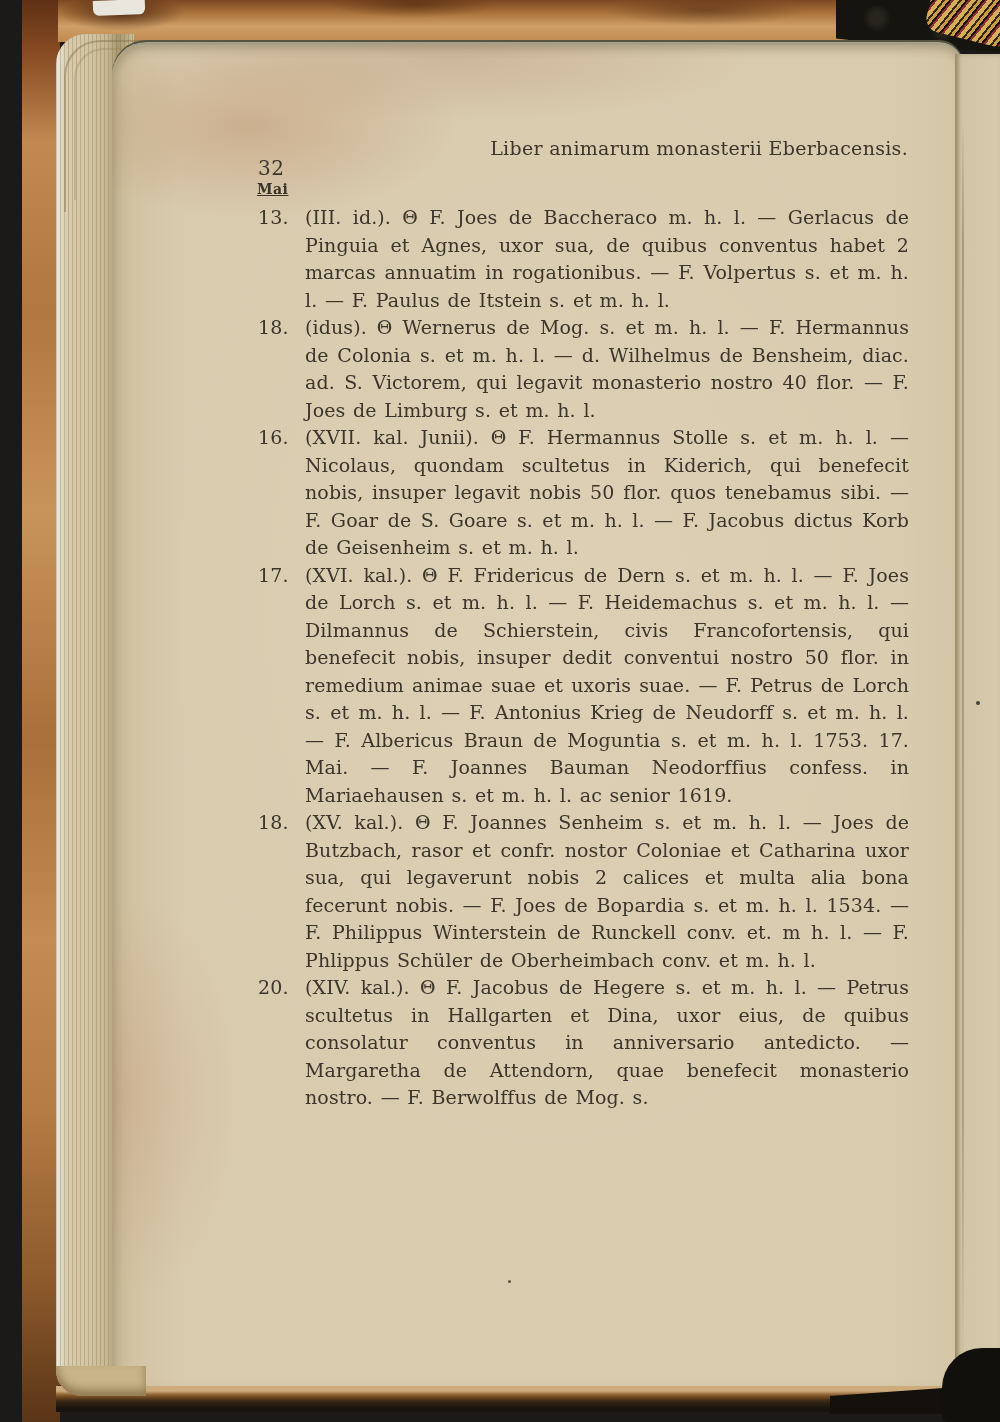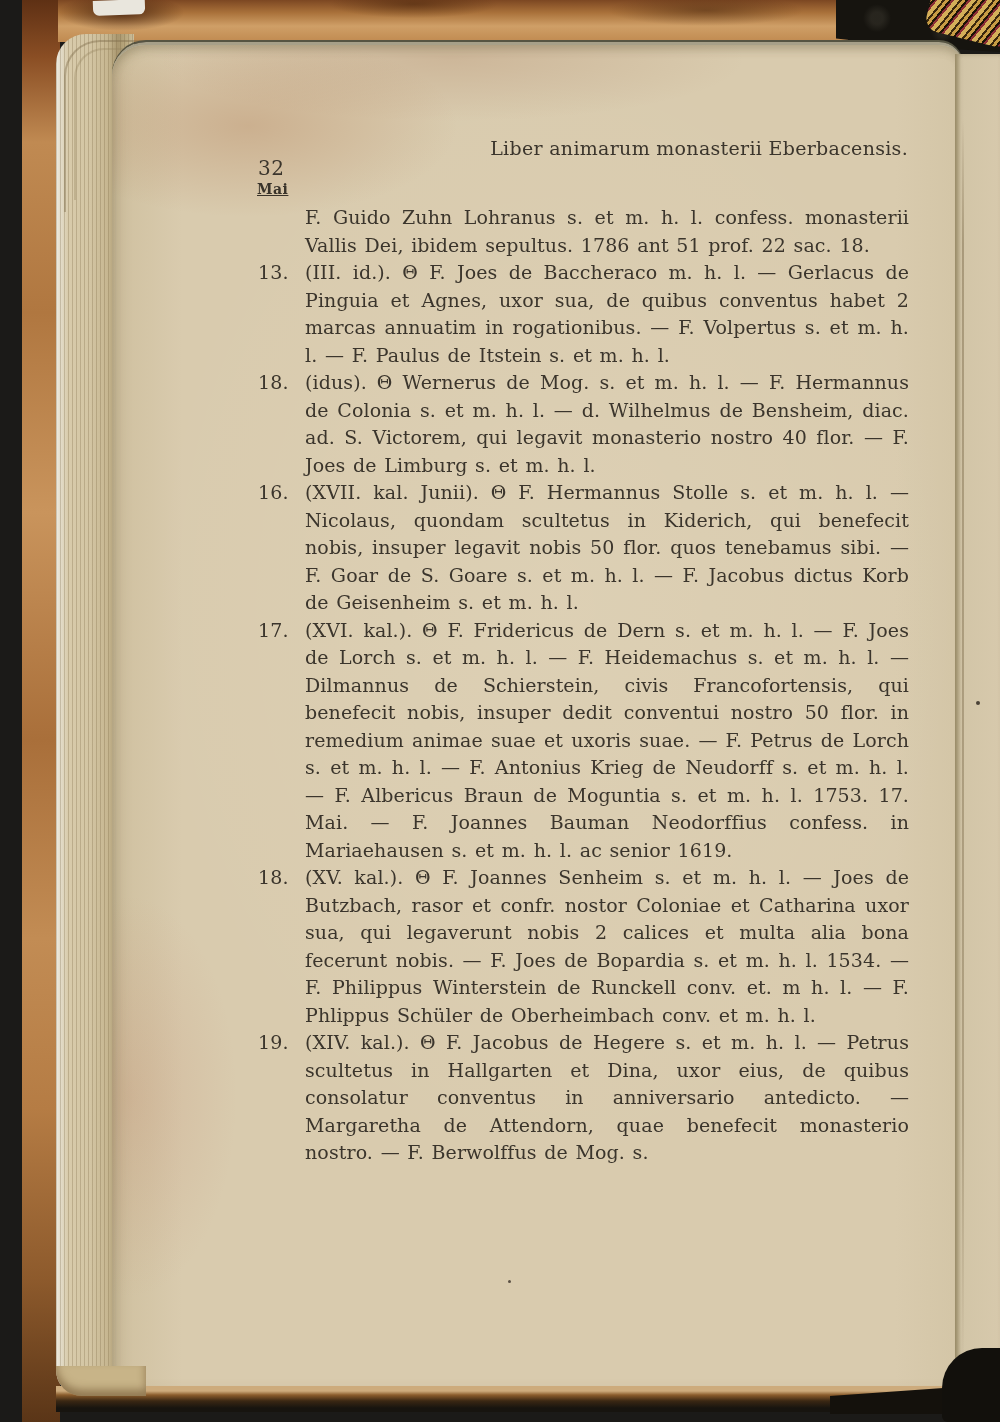--- a/index.html
+++ b/index.html
@@ -114,23 +114,20 @@
   <div class="speck2"></div>
 
   <div class="running-head print">
     <span class="pageno">32</span>
     <span class="head">Liber animarum monasterii Eberbacensis.</span>
   </div>
   <div class="margin-note print">Mai</div>
 
   <div class="entries print">
 
-      <div class="entry">
-        <span class="num"></span><span class="txt">F. Guido Zuhn Lohranus s. et m. h. l. confess. monasterii Vallis Dei, ibidem sepultus. 1786 ant 51 prof. 22 sac. 18.</span>
-      </div>
 
       <div class="entry">
         <span class="num">13.</span><span class="txt">(III. id.). Θ F. Joes de Baccheraco m. h. l. — Gerlacus de Pinguia et Agnes, uxor sua, de quibus conventus habet 2 marcas annuatim in rogationibus. — F. Volpertus s. et m. h. l. — F. Paulus de Itstein s. et m. h. l.</span>
       </div>
 
 
       <div class="entry">
         <span class="num">18.</span><span class="txt">(idus). Θ Wernerus de Mog. s. et m. h. l. — F. Hermannus de Colonia s. et m. h. l. — d. Wilhelmus de Bensheim, diac. ad. S. Victorem, qui legavit monasterio nostro 40 flor. — F. Joes de Limburg s. et m. h. l.</span>
       </div>
 
@@ -140,17 +137,17 @@
 
       <div class="entry">
         <span class="num">17.</span><span class="txt">(XVI. kal.). Θ F. Fridericus de Dern s. et m. h. l. — F. Joes de Lorch s. et m. h. l. — F. Heidemachus s. et m. h. l. — Dilmannus de Schierstein, civis Francofortensis, qui benefecit nobis, insuper dedit conventui nostro 50 flor. in remedium animae suae et uxoris suae. — F. Petrus de Lorch s. et m. h. l. — F. Antonius Krieg de Neudorff s. et m. h. l. — F. Albericus Braun de Moguntia s. et m. h. l. 1753. 17. Mai. — F. Joannes Bauman Neodorffius confess. in Mariaehausen s. et m. h. l. ac senior 1619.</span>
       </div>
 
       <div class="entry">
         <span class="num">18.</span><span class="txt">(XV. kal.). Θ F. Joannes Senheim s. et m. h. l. — Joes de Butzbach, rasor et confr. nostor Coloniae et Catharina uxor sua, qui legaverunt nobis 2 calices et multa alia bona fecerunt nobis. — F. Joes de Bopardia s. et m. h. l. 1534. — F. Philippus Winterstein de Runckell conv. et. m h. l. — F. Phlippus Schüler de Oberheimbach conv. et m. h. l.</span>
       </div>
 
       <div class="entry">
-        <span class="num">19.</span><span class="txt">(XIV. kal.). Θ F. Jacobus de Hegere s. et m. h. l. — Petrus scultetus in Hallgarten et Dina, uxor eius, de quibus consolatur conventus in anniversario antedicto. — Margaretha de Attendorn, quae benefecit monasterio nostro. — F. Berwolffus de Mog. s.</span>
+        <span class="num">20.</span><span class="txt">(XIV. kal.). Θ F. Jacobus de Hegere s. et m. h. l. — Petrus scultetus in Hallgarten et Dina, uxor eius, de quibus consolatur conventus in anniversario antedicto. — Margaretha de Attendorn, quae benefecit monasterio nostro. — F. Berwolffus de Mog. s.</span>
       </div>
     </div>
 
 </div>
 
 </body></html>

